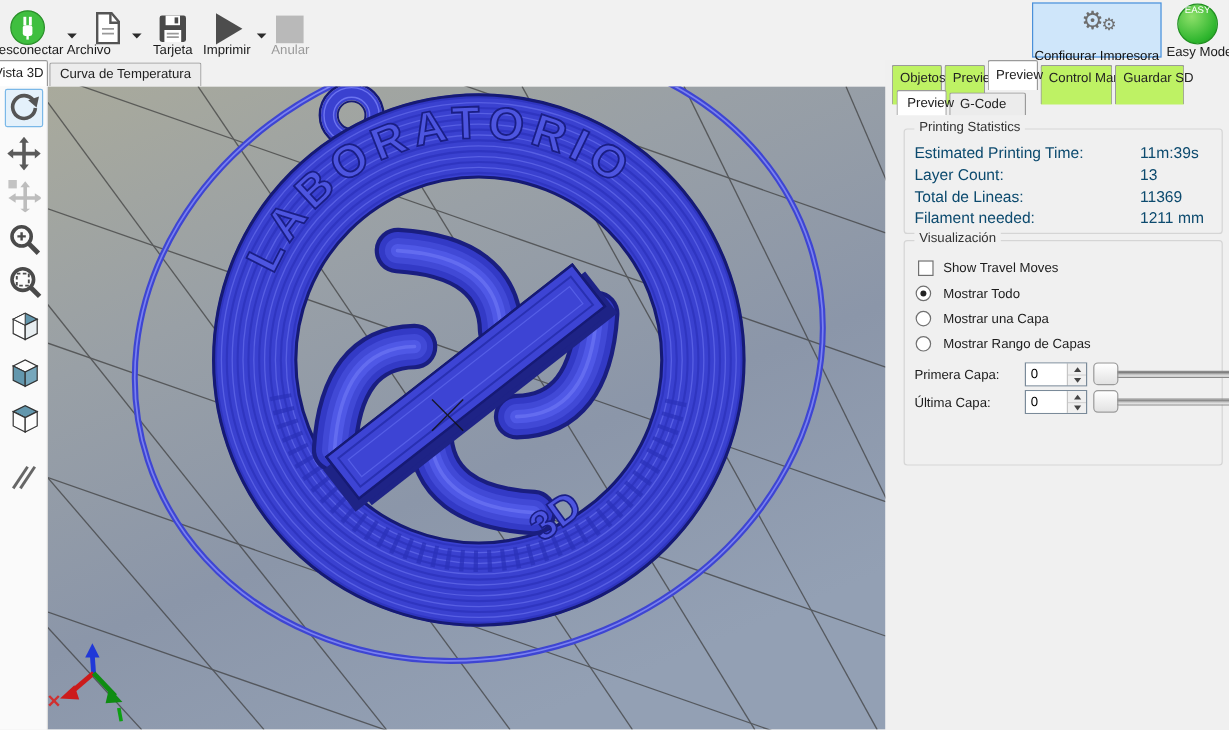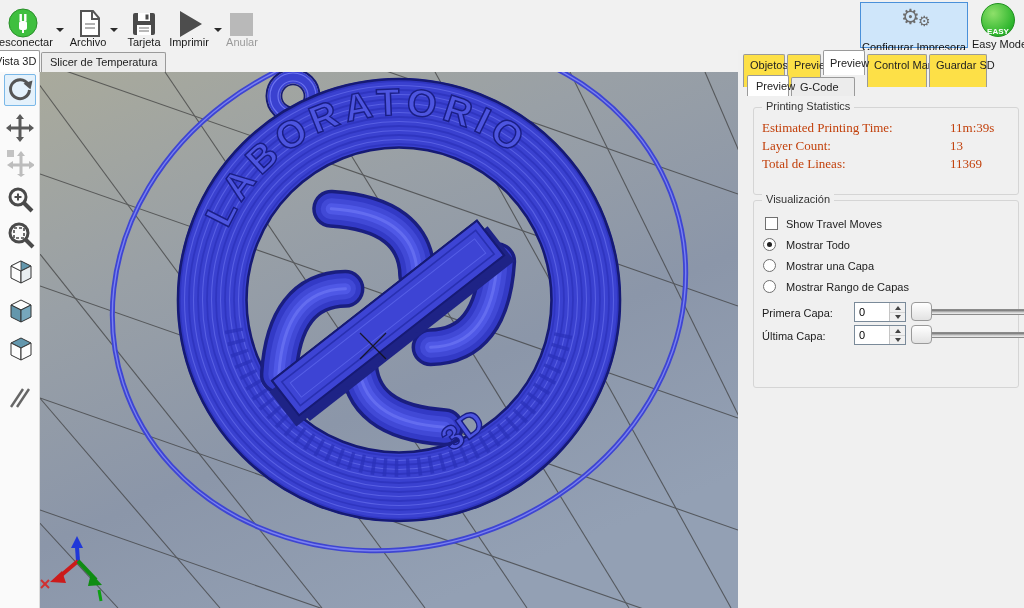--- a/index.html
+++ b/index.html
@@ -13,53 +13,53 @@
   .tb-label.disabled { color:#9a9a9a; }
   .caret { position:absolute; width:0; height:0; border-left:4px solid transparent; border-right:4px solid transparent; border-top:4px solid #2b2b2b; }
   #btn-configure { position:absolute; left:860px; top:2px; width:108px; height:46px;
     background:#cfe6fa; border:1px solid #4a90d9; text-align:center; }
   #btn-configure .gears { position:relative; height:30px; color:#6d6d6d; font-family:"DejaVu Sans", sans-serif; }
   #btn-configure .gear-big { position:absolute; left:40px; top:2px; font-size:21px; }
   #btn-configure .gear-small { position:absolute; left:57px; top:10px; font-size:14px; }
   #btn-configure .cfg-label { font-size:11px; color:#111; margin-top:8px; }
   #easy-btn { position:absolute; left:981px; top:3px; width:34px; height:34px; border-radius:50%;
     background:radial-gradient(circle at 35% 30%, #8ee06a, #2db52d 70%, #1f8f1f);
-    border:1px solid #1f8f1f; color:#fff; font-size:8px; font-weight:bold;
-    display:flex; align-items:flex-end; justify-content:center; }
+    border:1px solid #1f8f1f; color:#fff; font-size:8px; font-weight:normal;
+    display:flex; align-items:flex-start; justify-content:center; }
   #easy-label { position:absolute; left:972px; top:38px; font-size:11px; color:#1a1a1a; white-space:nowrap; }
 
   
   #view-tabstrip { position:absolute; left:0; top:50px; width:738px; height:22px; background:#f1f1f1; }
   .vtab { position:absolute; top:2px; height:20px; font-size:11px; padding:3px 8px 0 8px;
     border:1px solid #9a9a9a; border-bottom:none; background:#ececec; color:#222;
     border-radius:2px 2px 0 0; white-space:nowrap; overflow:hidden; }
   .vtab.active { background:#fff; top:0; height:22px; z-index:2; padding-top:4px; }
 
   
   #left-tools { position:absolute; left:0; top:72px; width:40px; height:536px; background:#fafafa; border-right:1px solid #dcdcdc; }
   .ltbtn { position:absolute; left:4px; width:32px; height:32px; display:flex; align-items:center; justify-content:center; }
   .ltbtn.selected { border:1px solid #7ab8e8; background:#e4f1fb; border-radius:2px; }
 
   
   #viewport { position:absolute; left:40px; top:72px; width:698px; height:536px; }
 
   
   #right-region { position:absolute; left:738px; top:50px; width:286px; height:558px; background:#f0f0f0; }
   .rtab { position:absolute; top:4px; height:33px; font-size:11px; padding:4px 6px 0 6px; text-align:center;
-    border:1px solid #9a9a9a; border-bottom:none; background:#fde047; color:#222;
+    border:1px solid #9a9a9a; border-bottom:none; background:#bef264; color:#222;
     border-radius:2px 2px 0 0; white-space:nowrap; }
   .rtab.active { top:0; height:25px; background:#fff; z-index:2; padding-top:6px; }
   .stab { position:absolute; top:27px; height:19px; font-size:11px; padding:3px 8px 0 8px;
     border:1px solid #9a9a9a; border-bottom:none; background:#ececec; color:#222;
     border-radius:2px 2px 0 0; white-space:nowrap; }
   .stab.active { background:#fff; top:25px; height:21px; z-index:2; padding-top:4px; }
 
   .groupbox { position:absolute; left:15px; width:266px; border:1px solid #d5d5d5; border-radius:3px; }
   .gb-legend { position:absolute; top:-8px; left:8px; background:#f0f0f0; padding:0 4px; font-size:11px; color:#333; white-space:nowrap; }
-  .stat-row { position:absolute; left:8px; width:250px; height:18px; font-size:13px; color:#c2410c;font-family:Liberation Serif, serif; }
+  .stat-row { position:absolute; left:8px; width:250px; height:18px; font-size:13px; color:#0c4a6e; }
   .stat-row .v { position:absolute; left:188px; top:0; }
   .checkbox { position:absolute; width:13px; height:13px; background:#fff; border:1px solid #707070; }
   .radio { position:absolute; width:13px; height:13px; background:#fff; border:1px solid #707070; border-radius:50%; }
   .radio.sel::after { content:""; position:absolute; left:3px; top:3px; width:5px; height:5px; border-radius:50%; background:#222; }
   .ck-label { position:absolute; font-size:11px; color:#1c1c1c; white-space:nowrap; }
   .spin-label { position:absolute; left:8px; font-size:11px; color:#1c1c1c; white-space:nowrap; }
   .spinbox { position:absolute; left:100px; width:52px; height:20px; border:1px solid #7a8a99; background:#fff; }
   .spinbox input { position:absolute; left:0; top:0; width:34px; height:18px; border:none; outline:none; font-size:11px; padding-left:4px; font-family:"Liberation Sans",sans-serif; }
   .spin-btns { position:absolute; right:0; top:0; width:16px; height:18px; border-left:1px solid #c5c5c5; }
   .sb { position:absolute; left:0; width:15px; height:9px; background:#f0f0f0; display:flex; align-items:center; justify-content:center; }
@@ -89,21 +89,21 @@
   <div class="caret" style="left:56px;top:28px;"></div>
 
   <div class="abs" style="left:77px;top:10px;">
     <svg width="26" height="27">
       <path d="M4 1 L16 1 L22 8 L22 26 L4 26 Z" fill="#fff" stroke="#555" stroke-width="2"></path>
       <path d="M15 1 L15 9 L22 9" fill="none" stroke="#555" stroke-width="2"></path>
       <line x1="8" y1="14" x2="18" y2="14" stroke="#999" stroke-width="1.5"></line>
       <line x1="8" y1="18" x2="18" y2="18" stroke="#999" stroke-width="1.5"></line>
     </svg>
   </div>
-  <div class="tb-label" style="left:58px;width:60px;">Archivo</div>
+  <div class="tb-label" style="left:44px;width:60px;">Archivo</div>
   <div class="caret" style="left:110px;top:28px;"></div>
 
   <div class="abs" style="left:131px;top:11px;">
     <svg width="26" height="26">
       <path d="M2 4 Q2 2 4 2 L22 2 Q24 2 24 4 L24 22 Q24 24 22 24 L4 24 Q2 24 2 22 Z" fill="#4a4a4a"></path>
       <rect x="7" y="2" width="12" height="8" fill="#fff"></rect>
       <rect x="14.5" y="3.5" width="3" height="5" fill="#4a4a4a"></rect>
       <rect x="6" y="14" width="14" height="10" fill="#fff"></rect>
       <line x1="8" y1="17" x2="18" y2="17" stroke="#9a9a9a" stroke-width="1.4"></line>
       <line x1="8" y1="20" x2="18" y2="20" stroke="#9a9a9a" stroke-width="1.4"></line>
@@ -133,21 +133,21 @@
     <span>EASY</span>
   </div>
   <div id="easy-label">Easy Mode</div>
 </div>
 
 <div id="view-tabstrip">
   <div class="vtab active" style="left:-8px;width:48px;padding-left:2px;">
     <span>Vista 3D</span>
   </div>
   <div class="vtab" style="left:41px;">
-    <span>Slicer de Temperatura</span>
+    <span>Curva de Temperatura</span>
   </div>
 </div>
 
 <div id="left-tools">
   <div class="ltbtn selected" style="top:2px;">
     <svg width="26" height="26">
       <path d="M21 7 A9.5 9.5 0 1 0 22.5 13" fill="none" stroke="#555" stroke-width="3"></path>
       <polygon points="16.5,6.5 25.5,3.5 23.5,12.5" fill="#555"></polygon>
     </svg>
   </div>
@@ -389,20 +389,24 @@
       <span class="v">11m:39s</span>
     </div>
     <div class="stat-row" style="top:30px;">
       <span>Layer Count:</span>
       <span class="v">13</span>
     </div>
     <div class="stat-row" style="top:48px;">
       <span>Total de Lineas:</span>
       <span class="v">11369</span>
     </div>
+    <div class="stat-row" style="top:66px;">
+      <span>Filament needed:</span>
+      <span class="v">1211 mm</span>
+    </div>
   </div>
 
   <div class="groupbox" style="top:150px;height:188px;">
     <div class="gb-legend">Visualización</div>
 
     <div class="checkbox" style="left:11px;top:16px;"></div>
     <div class="ck-label" style="left:32px;top:17px;">Show Travel Moves</div>
 
     <div class="radio sel" style="left:9px;top:37px;"></div>
     <div class="ck-label" style="left:32px;top:38px;">Mostrar Todo</div>

